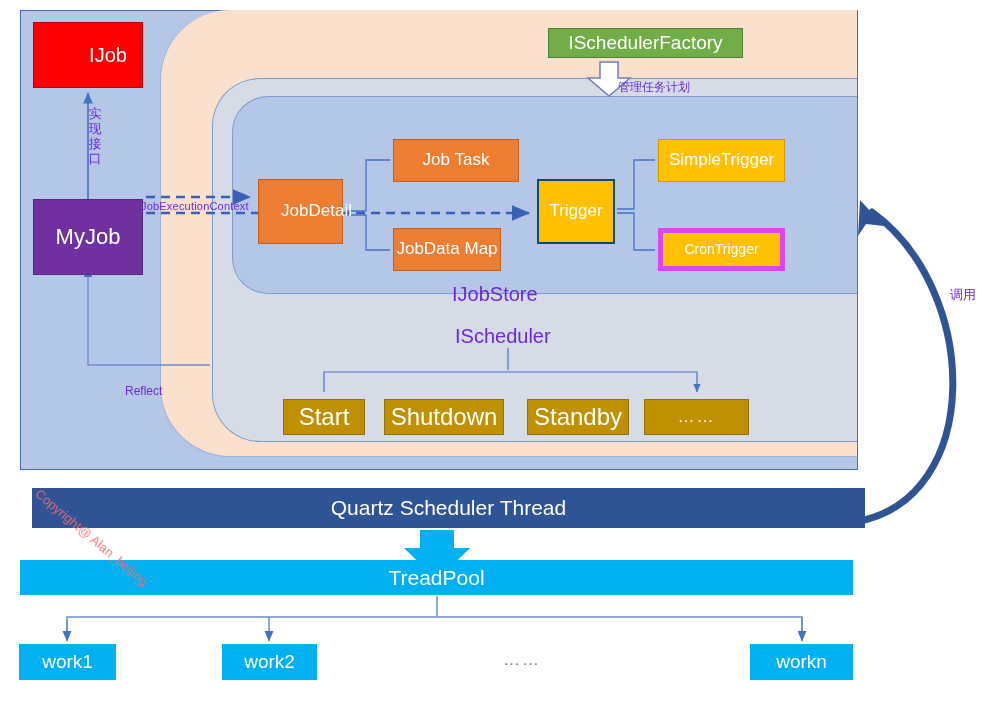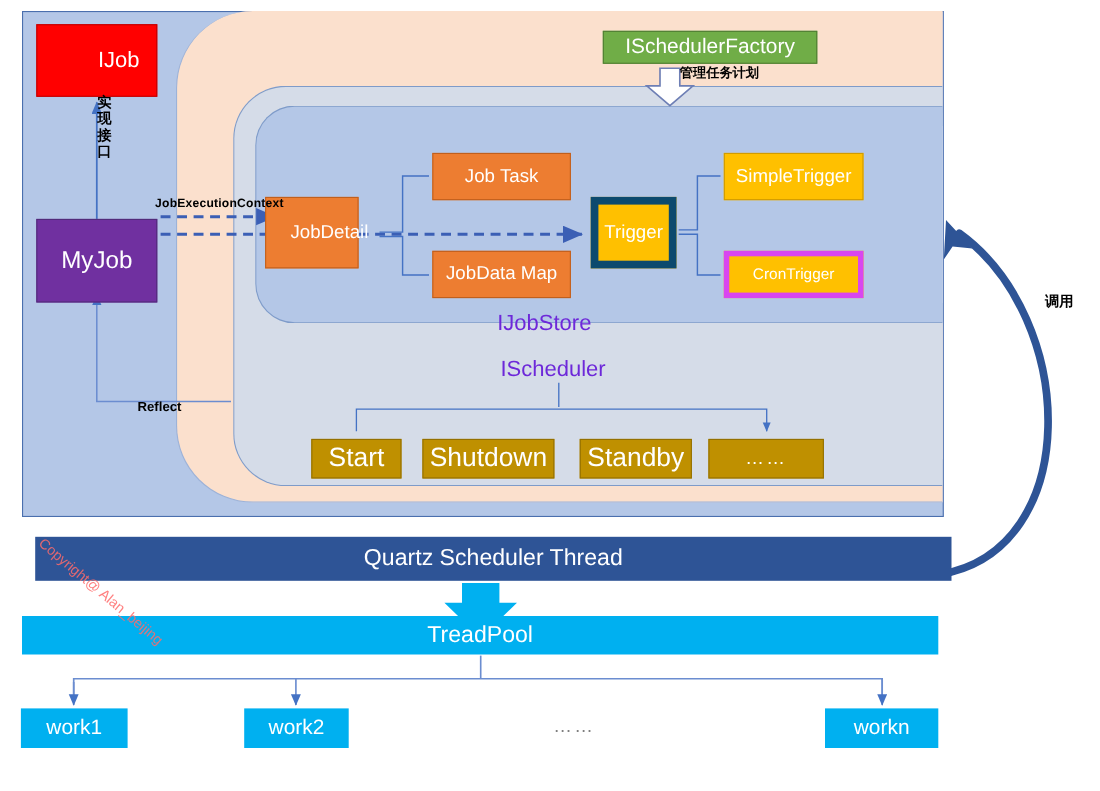--- a/index.html
+++ b/index.html
@@ -18,43 +18,43 @@
   #scheduler-panel{position:absolute;left:212px;top:78px;width:644px;height:362px;
       background:#d5dce8;border:1px solid #7e9bc9;
       border-top-left-radius:48px;border-bottom-left-radius:48px;border-right:none;}
   #jobstore-panel{position:absolute;left:232px;top:96px;width:624px;height:196px;
       background:#b4c7e7;border:1px solid #7e9bc9;
       border-top-left-radius:36px;border-bottom-left-radius:36px;border-right:none;}
 
   
   #ijob{left:33px;top:22px;width:110px;height:66px;background:#ff0000;border:1px solid #c00000;font-size:20px;padding-left:40px;}
   #myjob{left:33px;top:199px;width:110px;height:76px;background:#7030a0;border:1px solid #512b7a;font-size:22px;}
-  #jobdetail{left:241px;top:179px;width:85px;height:65px;background:#ed7d31;border:1px solid #c05f1d;font-size:17px;padding-left:32px;}
+  #jobdetail{left:258px;top:179px;width:85px;height:65px;background:#ed7d31;border:1px solid #c05f1d;font-size:17px;padding-left:32px;}
   #jobtask{left:393px;top:139px;width:126px;height:43px;background:#ed7d31;border:1px solid #c05f1d;font-size:17px;}
-  #jobdatamap{left:393px;top:228px;width:126px;height:43px;background:#ed7d31;border:1px solid #c05f1d;font-size:17px;}
-  #trigger{left:537px;top:179px;width:78px;height:65px;background:#ffc000;border:7px solid #0c4a6e;font-size:17px;}
+  #jobdatamap{left:393px;top:228px;width:108px;height:43px;background:#ed7d31;border:1px solid #c05f1d;font-size:17px;}
+  #trigger{left:537px;top:179px;width:78px;height:65px;background:#ffc000;border:2px solid #0c4a6e;font-size:17px;}
   #simpletrigger{left:658px;top:139px;width:127px;height:43px;background:#ffc000;border:1px solid #d19b00;font-size:17px;}
   #crontrigger{left:658px;top:228px;width:127px;height:43px;background:#ffc000;border:5px solid #d946ef;font-size:14px;}
   #factory{left:548px;top:28px;width:195px;height:30px;background:#70ad47;border:1px solid #507e33;font-size:19px;}
 
   .act{height:36px;background:#bf9000;border:1px solid #947000;font-size:24px;top:399px;}
   #act-start{left:283px;width:82px;}
   #act-shutdown{left:384px;width:120px;}
   #act-standby{left:527px;width:102px;}
   #act-more{left:644px;width:105px;font-size:17px;letter-spacing:2px;}
 
   #quartz-bar{left:20px;top:488px;width:833px;height:40px;background:#2e5496;font-size:21px;margin-left:12px;}
   #treadpool-bar{left:20px;top:560px;width:833px;height:35px;background:#00b0f0;font-size:21px;}
   .work{height:36px;background:#00b0f0;font-size:19px;top:644px;}
   #work1{left:19px;width:97px;}
   #work2{left:222px;width:95px;}
   #workn{left:750px;width:103px;}
 
   
-  .lbl{position:absolute;color:#000000;font-weight:bold;}
+  .lbl{position:absolute;color:#6d28d9;font-weight:normal;margin-top:21px;}
   #lbl-jec{left:141px;top:179px;font-size:11px;letter-spacing:.2px;}
   #lbl-reflect{left:125px;top:363px;font-size:12px;}
   #lbl-impl{left:88px;top:86px;font-size:13px;width:14px;line-height:1.15;text-align:center;}
   #lbl-manage{left:618px;top:58px;font-size:12px;}
   #lbl-call{left:950px;top:265px;font-size:13px;}
   .redlbl{position:absolute;color:#6d28d9;font-size:20px;}
   #lbl-ijobstore{left:452px;top:283px;}
   #lbl-ischeduler{left:455px;top:325px;}
 
   #dots-mid{position:absolute;left:503px;top:650px;color:#7f7f7f;font-size:17px;letter-spacing:2px;}

